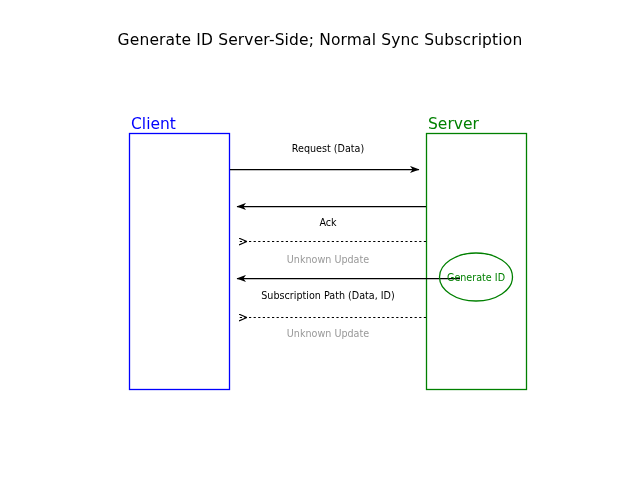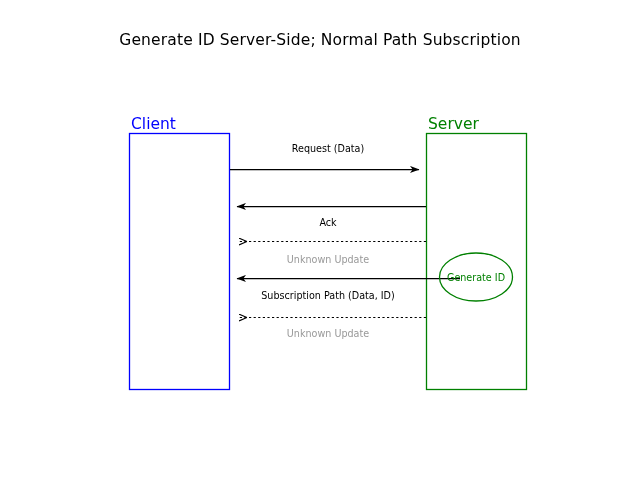--- a/index.html
+++ b/index.html
@@ -46,21 +46,21 @@
   }
   .note-label {
     font-size: 9.6px;
   }
 </style>
 </head>
 <body>
 
 <div id="canvas">
 
-  <div id="diagram-title">Generate ID Server-Side; Normal Path Subscription</div>
+  <div id="diagram-title">Generate ID Server-Side; Normal Sync Subscription</div>
 
   <svg id="diagram-svg" width="640" height="480">
     <defs>
       <marker id="arrow-filled-right" markerWidth="10" markerHeight="8" refX="9" refY="4" orient="auto" markerUnits="userSpaceOnUse">
         <path d="M0,0.4 L9.5,4 L0,7.6 L2.6,4 Z" fill="#000000"></path>
       </marker>
       <marker id="arrow-filled-left" markerWidth="10" markerHeight="8" refX="9" refY="4" orient="auto" markerUnits="userSpaceOnUse">
         <path d="M0,0.4 L9.5,4 L0,7.6 L2.6,4 Z" fill="#000000"></path>
       </marker>
       <marker id="arrow-open-left" markerWidth="9" markerHeight="8" refX="8.5" refY="4" orient="auto" markerUnits="userSpaceOnUse">

